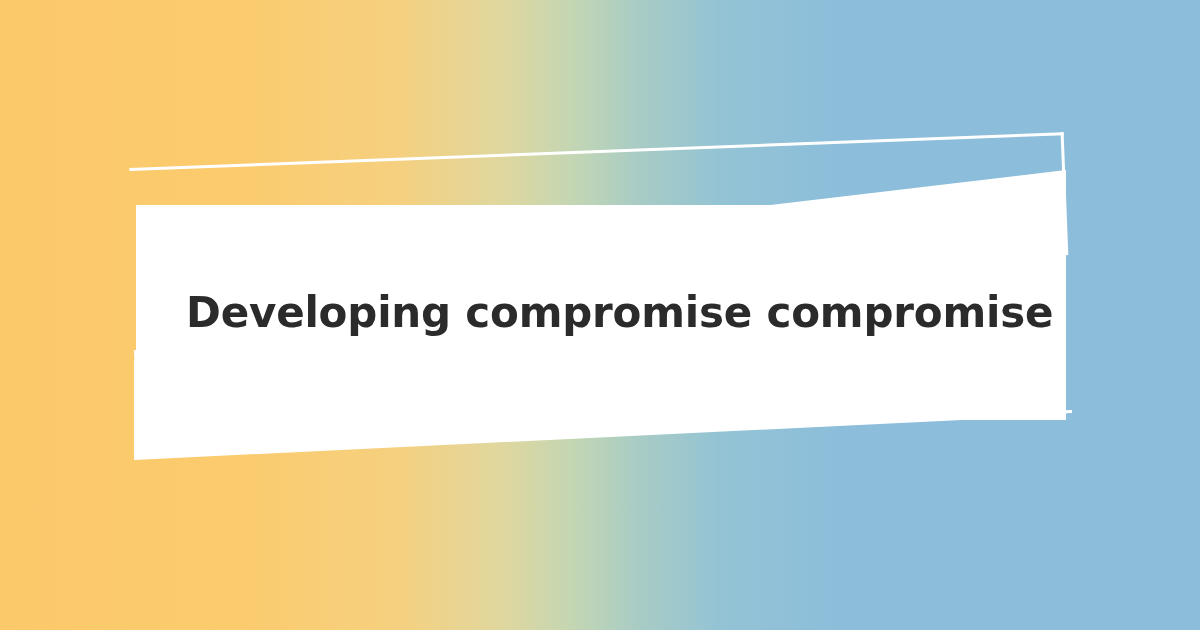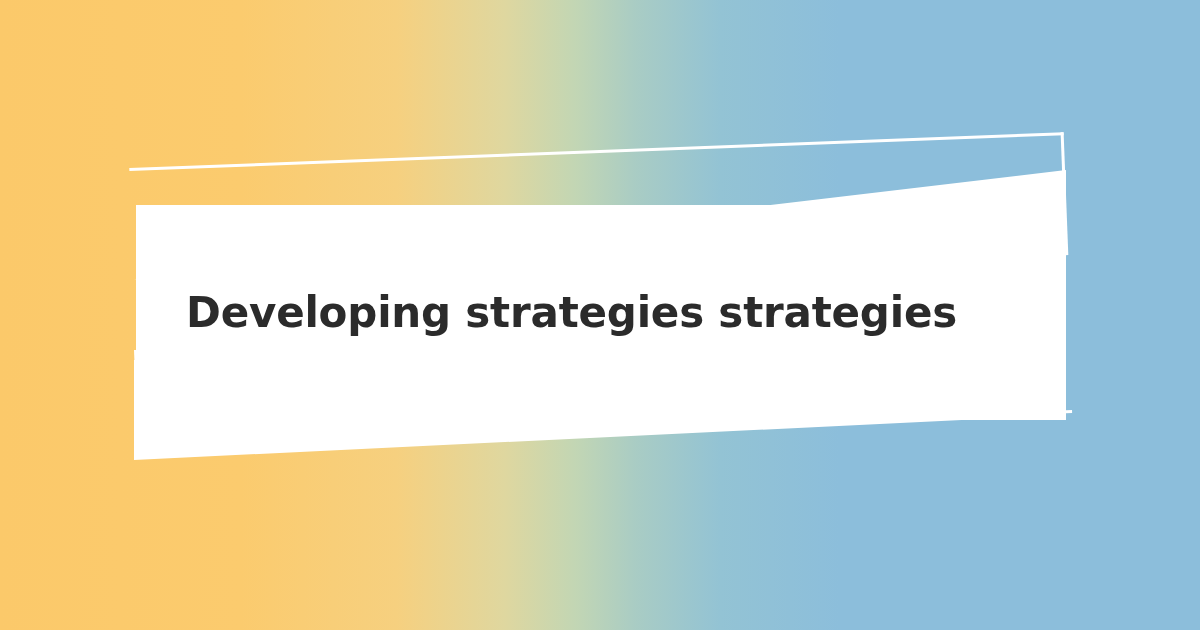--- a/index.html
+++ b/index.html
@@ -100,16 +100,16 @@
 <body>
 
 <div class="banner">
 
   <div class="wedge-top"></div>
   <div class="wedge-bottom"></div>
   <div class="outline-top"></div>
   <div class="outline-bottom"></div>
 
   <div class="card">
-    <div class="card-title">Developing strategies strategies</div>
+    <div class="card-title">Developing compromise compromise</div>
   </div>
 
 </div>
 
 </body></html>

